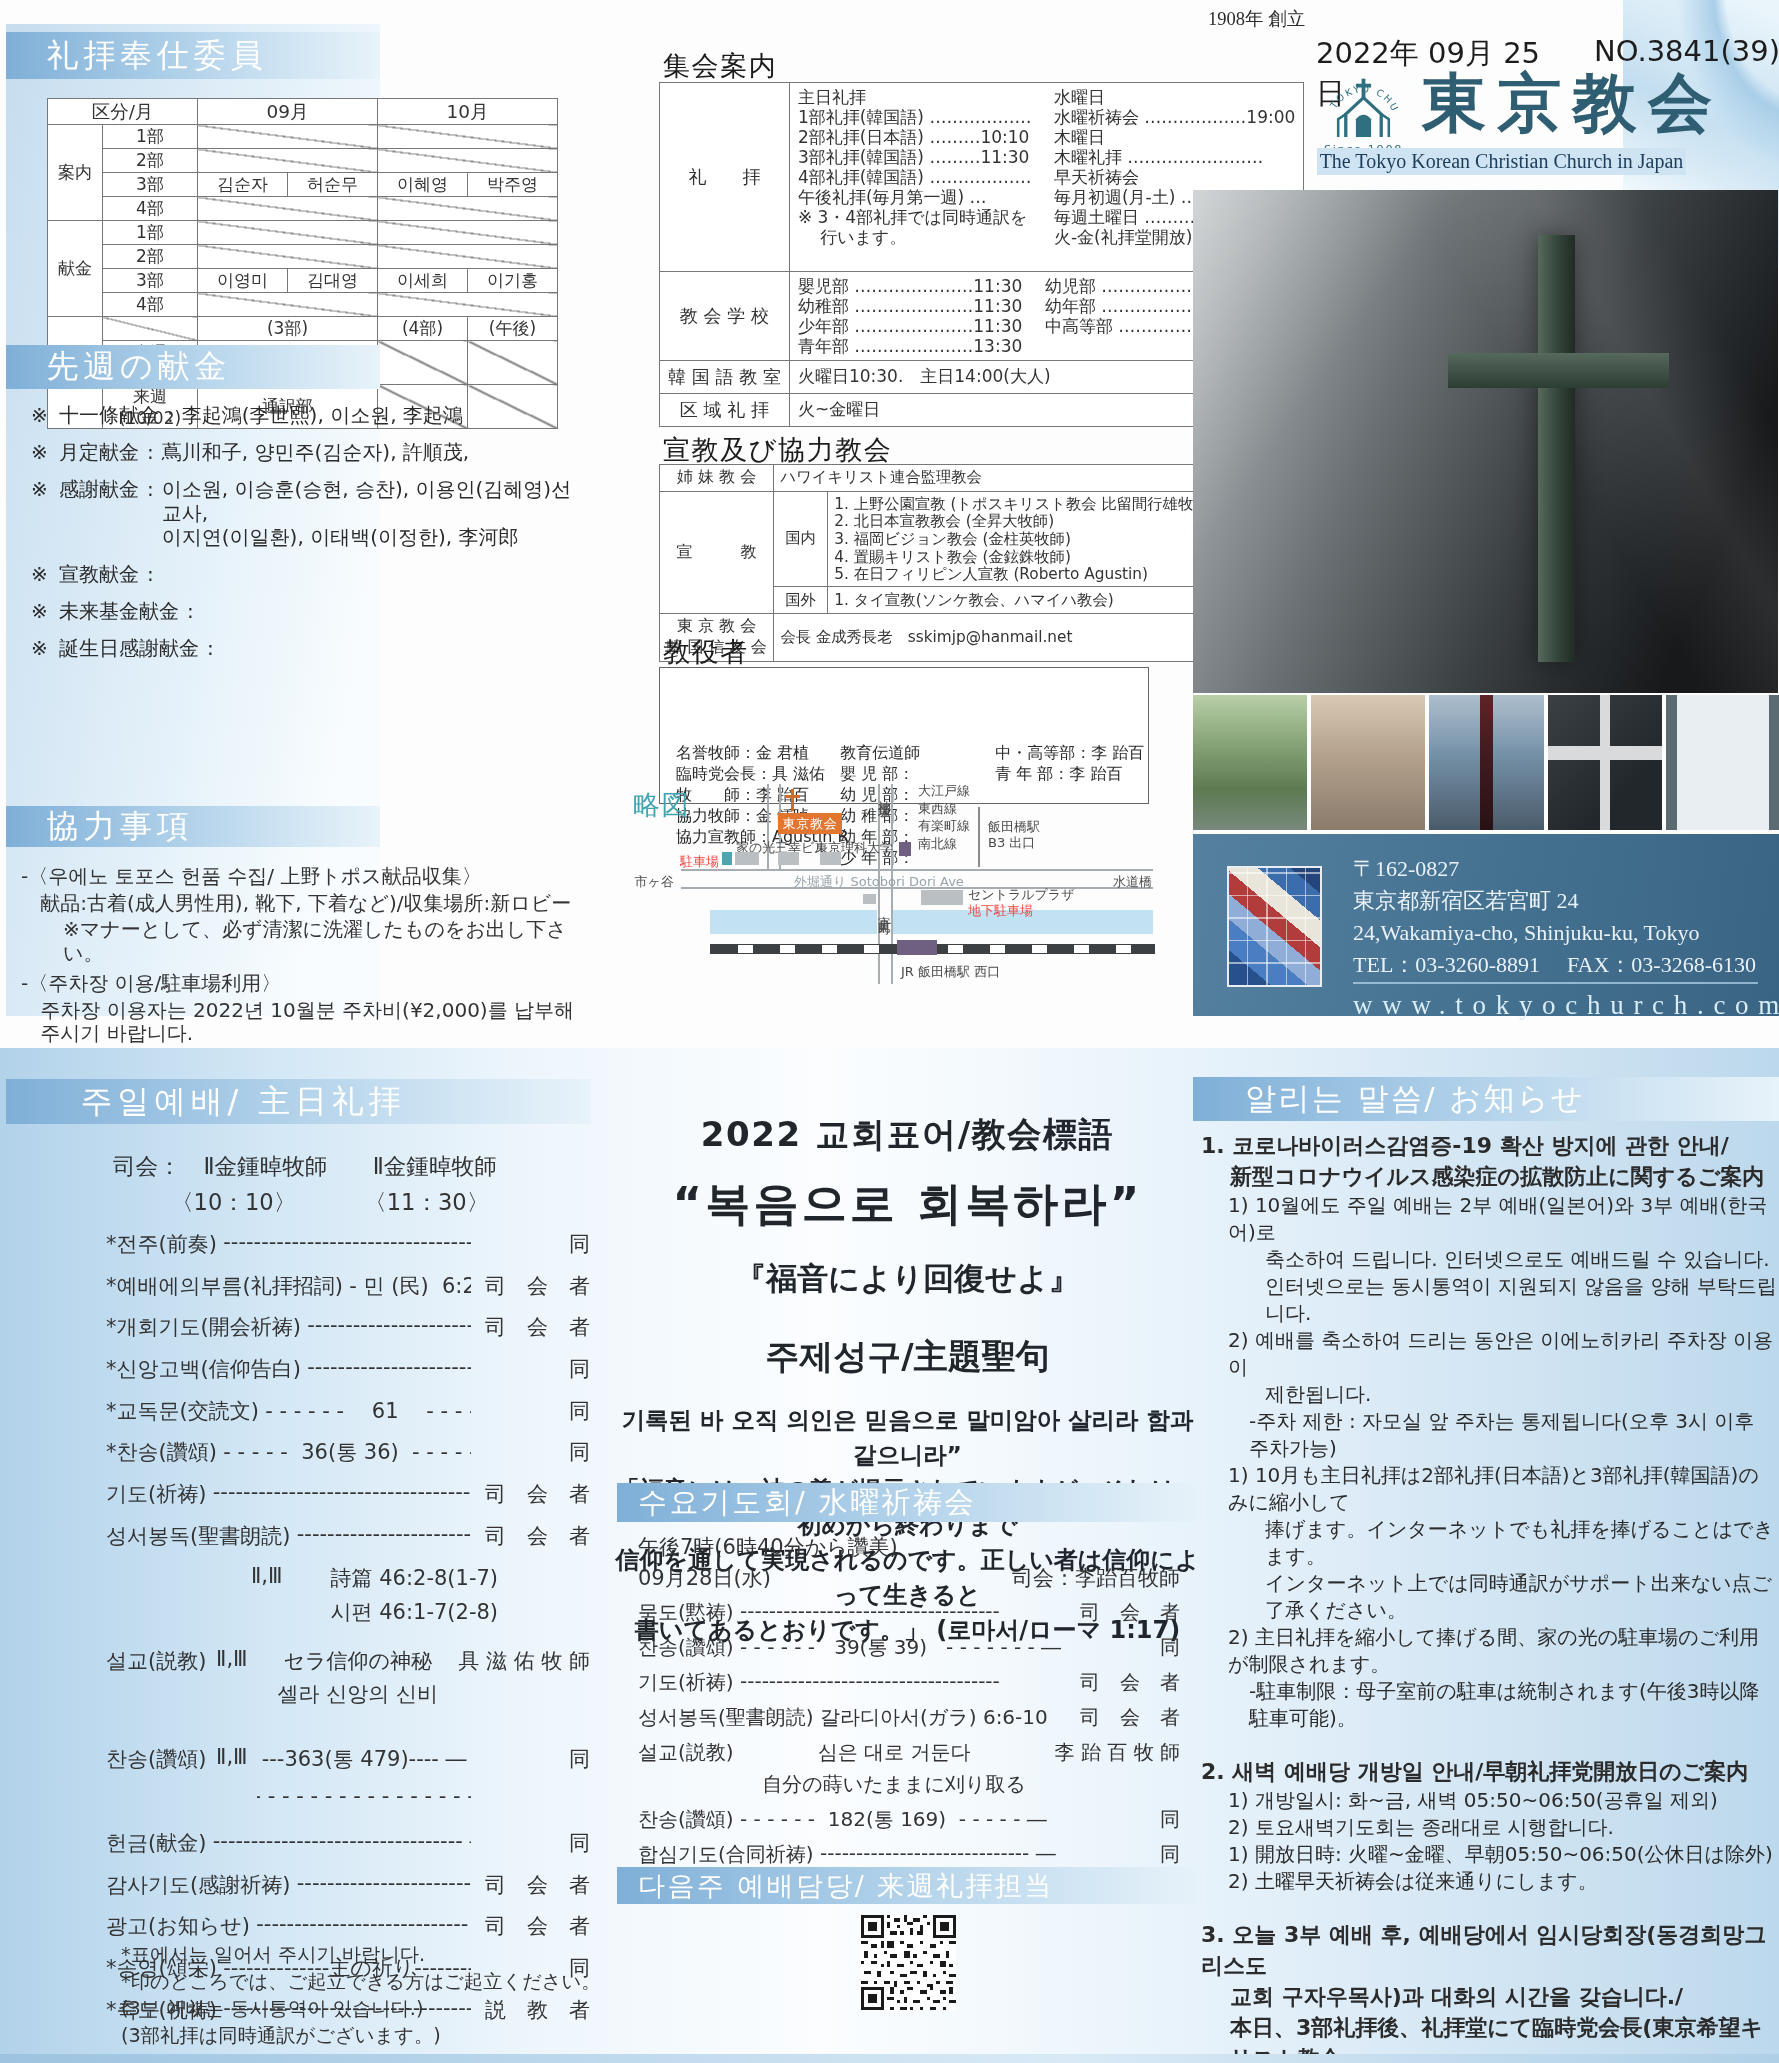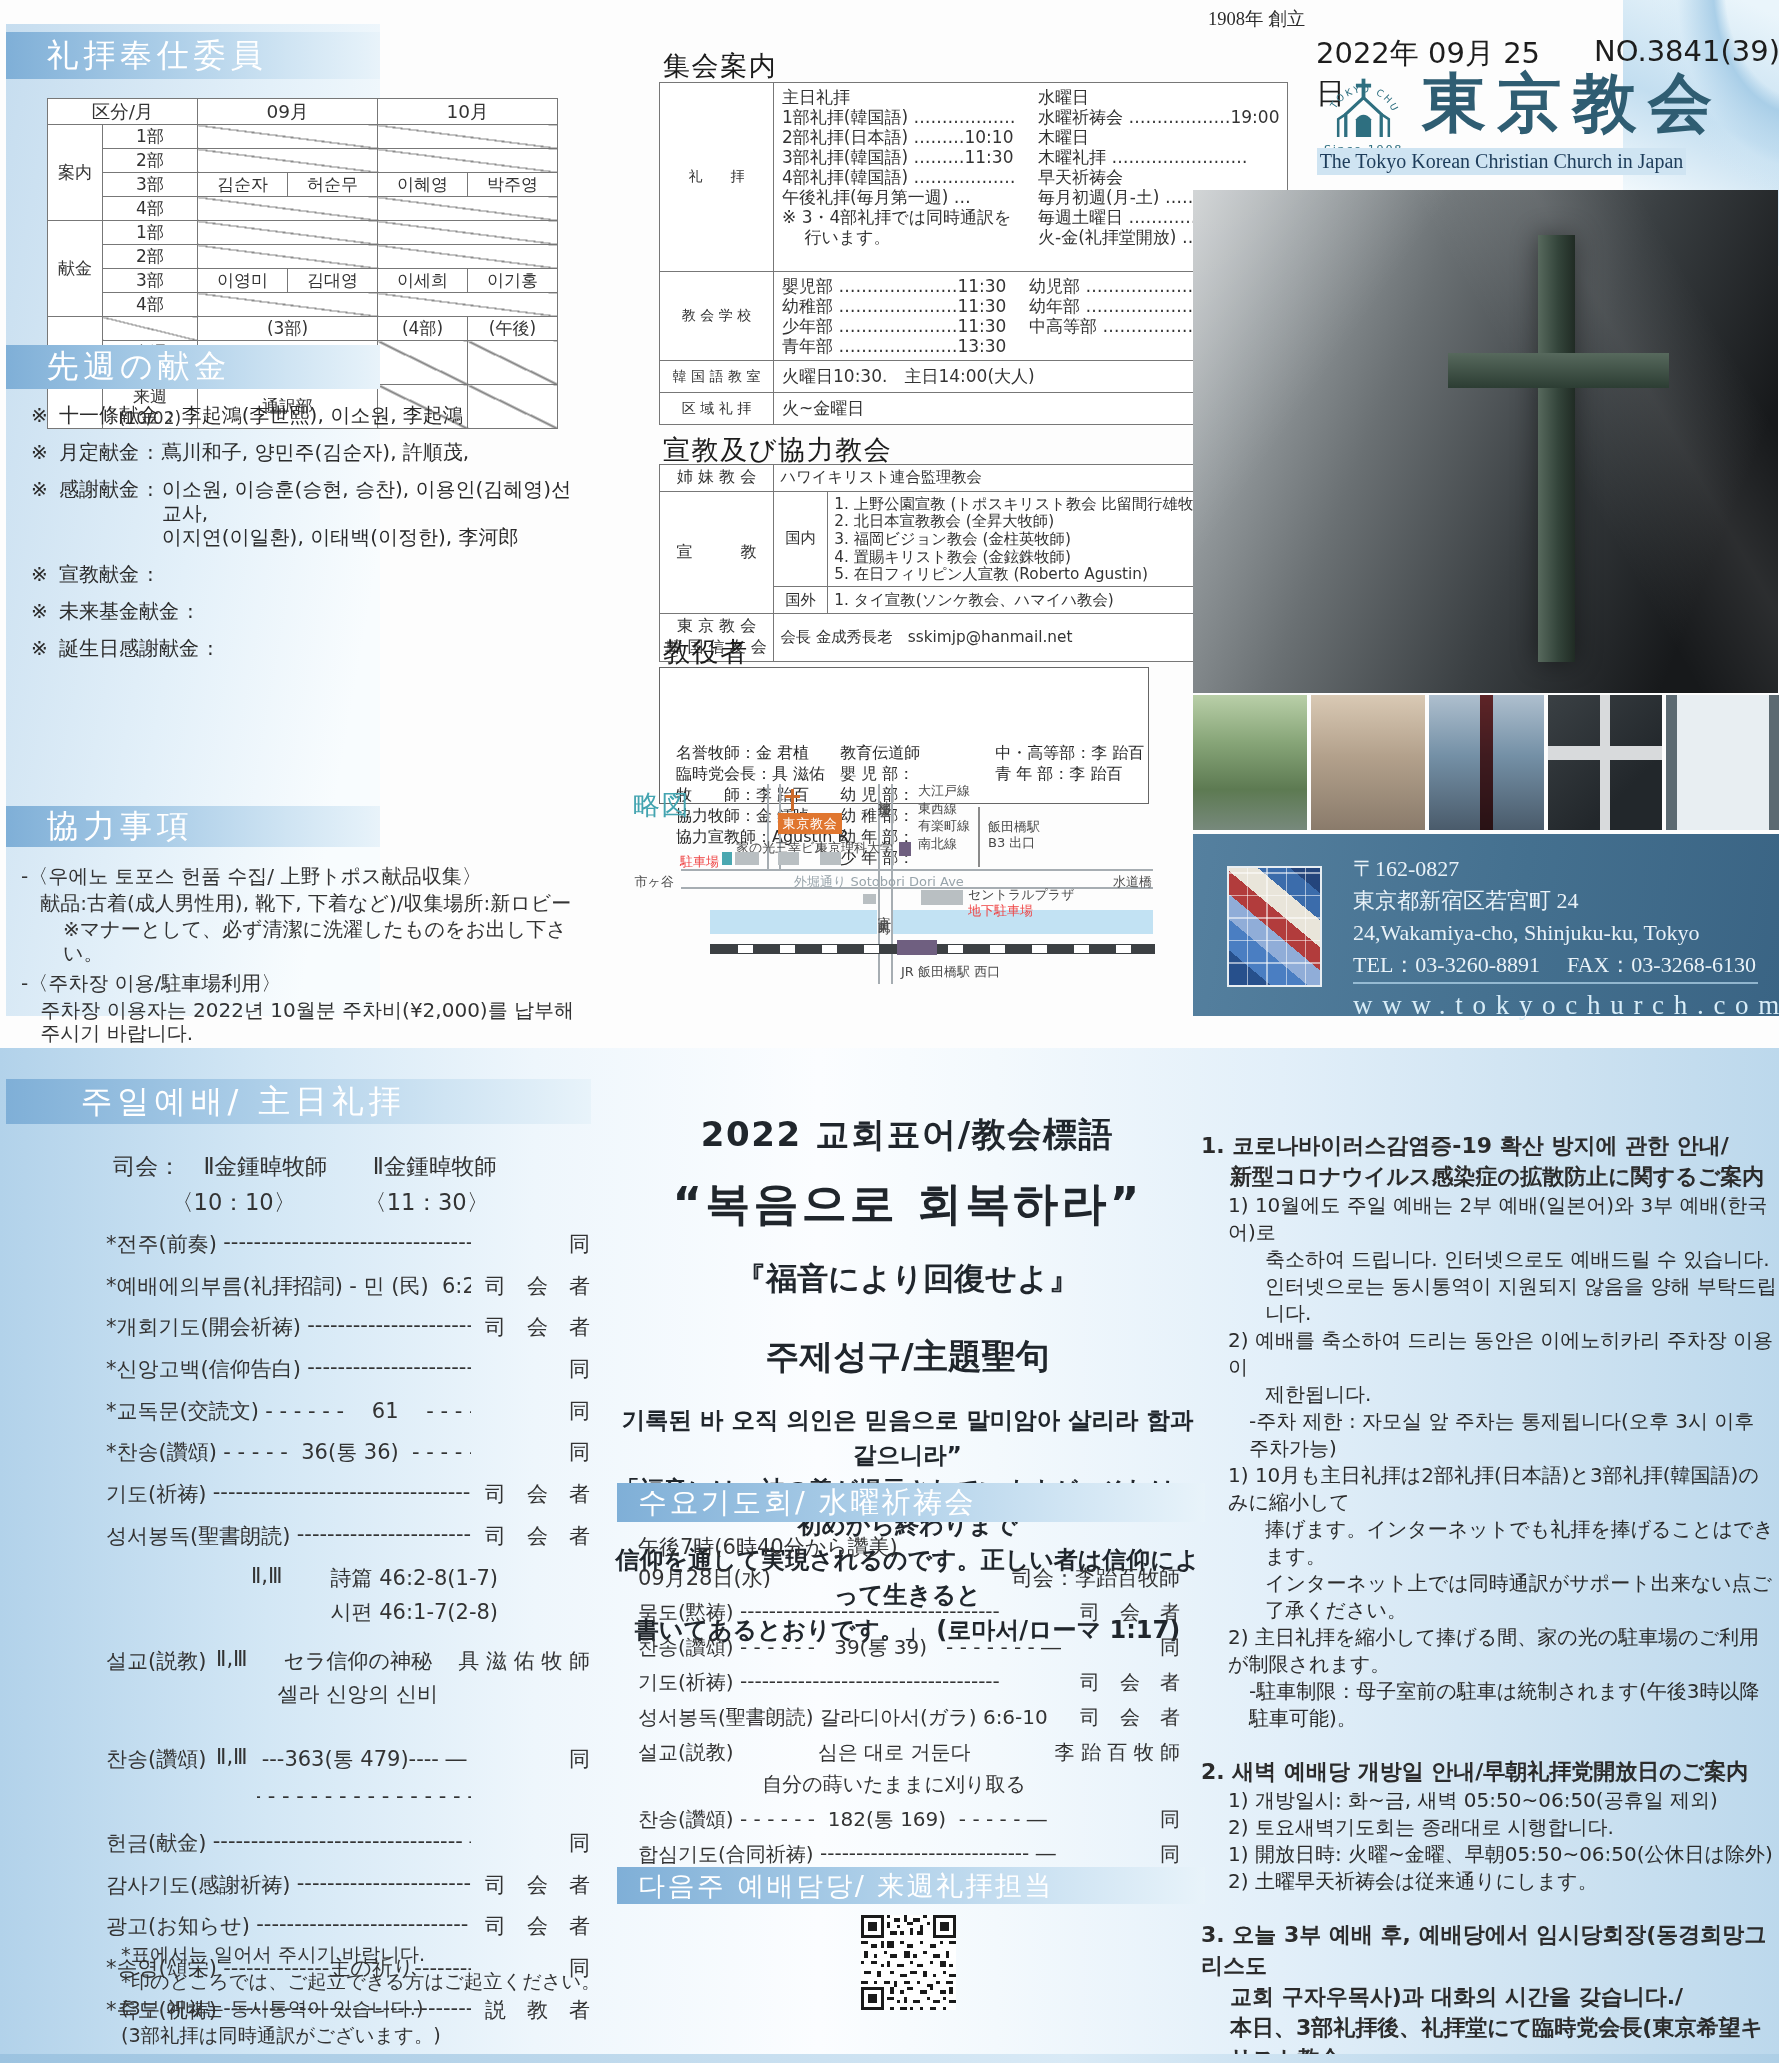--- a/index.html
+++ b/index.html
@@ -30,21 +30,21 @@
   .offer-v2:empty{display:none;}
   .offer-v2{display:block;}
   .coop{position:absolute;left:21px;top:858px;width:556px;font-size:20px;color:#333;}
   .coop-head{margin-top:6.4px;line-height:24px;}
   .coop-line{margin-left:19.3px;margin-top:3.2px;line-height:23.4px;}
   .coop-line.center{margin-left:42px;}
   
   .sec-title{position:absolute;font-size:27px;color:#1c1c1c;letter-spacing:1.6px;}
   .meet-table{position:absolute;left:659px;top:82px;border-collapse:collapse;font-size:17px;background:#fff;}
   .meet-table td{border:1.2px solid #777;padding:4px 8px;vertical-align:top;color:#333;}
-  .meet-table .mlabel{width:97px;text-align:center;vertical-align:middle;font-size:14px;white-space:pre;}
+  .meet-table .mlabel{width:97px;text-align:center;vertical-align:middle;font-size:18px;white-space:pre;}
   .mcols{display:flex;gap:22.6px;}
   .mline{line-height:20px;white-space:pre;}
   .mis-table{position:absolute;left:659px;top:464px;border-collapse:collapse;font-size:15.3px;background:#fff;}
   .mis-table td{border:1.2px solid #777;padding:2.4px 6.4px;color:#333;vertical-align:middle;}
   .mis-table .mlabel{width:97px;text-align:center;font-size:16px;white-space:pre;}
   .mis-table .sub{width:40px;text-align:center;}
   .mis-line{line-height:16px;margin:1.6px 0;}
   .clergy-box{position:absolute;left:659px;top:667px;width:490px;height:137px;border:1.6px solid #666;background:#fff;
         display:flex;padding:11.3px 16px;box-sizing:border-box;font-size:16px;}
   .clergy-col{line-height:21px;white-space:pre;}
@@ -899,20 +899,23 @@
         <rect x="9" y="28" width="1" height="1"></rect>
           <rect x="12" y="28" width="2" height="1"></rect>
           <rect x="15" y="28" width="1" height="1"></rect>
           <rect x="18" y="28" width="1" height="1"></rect>
           <rect x="21" y="28" width="2" height="1"></rect>
           <rect x="25" y="28" width="1" height="1"></rect>
       </g>
     </svg>
   </div>
 
+  <div class="band band-ann">
+    <span>알리는 말씀/ お知らせ</span>
+  </div>
 
   <div class="ann">
     <div class="ann-block">
 
     <div class="ann-line ln-h0">1. 코로나바이러스감염증-19 확산 방지에 관한 안내/</div>
         <div class="ann-line ln-h1">新型コロナウイルス感染症の拡散防止に関するご案内</div>
         <div class="ann-line ln-num">1)  10월에도 주일 예배는 2부 예배(일본어)와 3부 예배(한국어)로</div>
         <div class="ann-line ln-cont">축소하여 드립니다. 인터넷으로도 예배드릴 수 있습니다.</div>
         <div class="ann-line ln-cont">인터넷으로는 동시통역이 지원되지 않음을 양해  부탁드립니다.</div>
         <div class="ann-line ln-num">2)  예배를 축소하여 드리는 동안은 이에노히카리 주차장 이용이</div>

